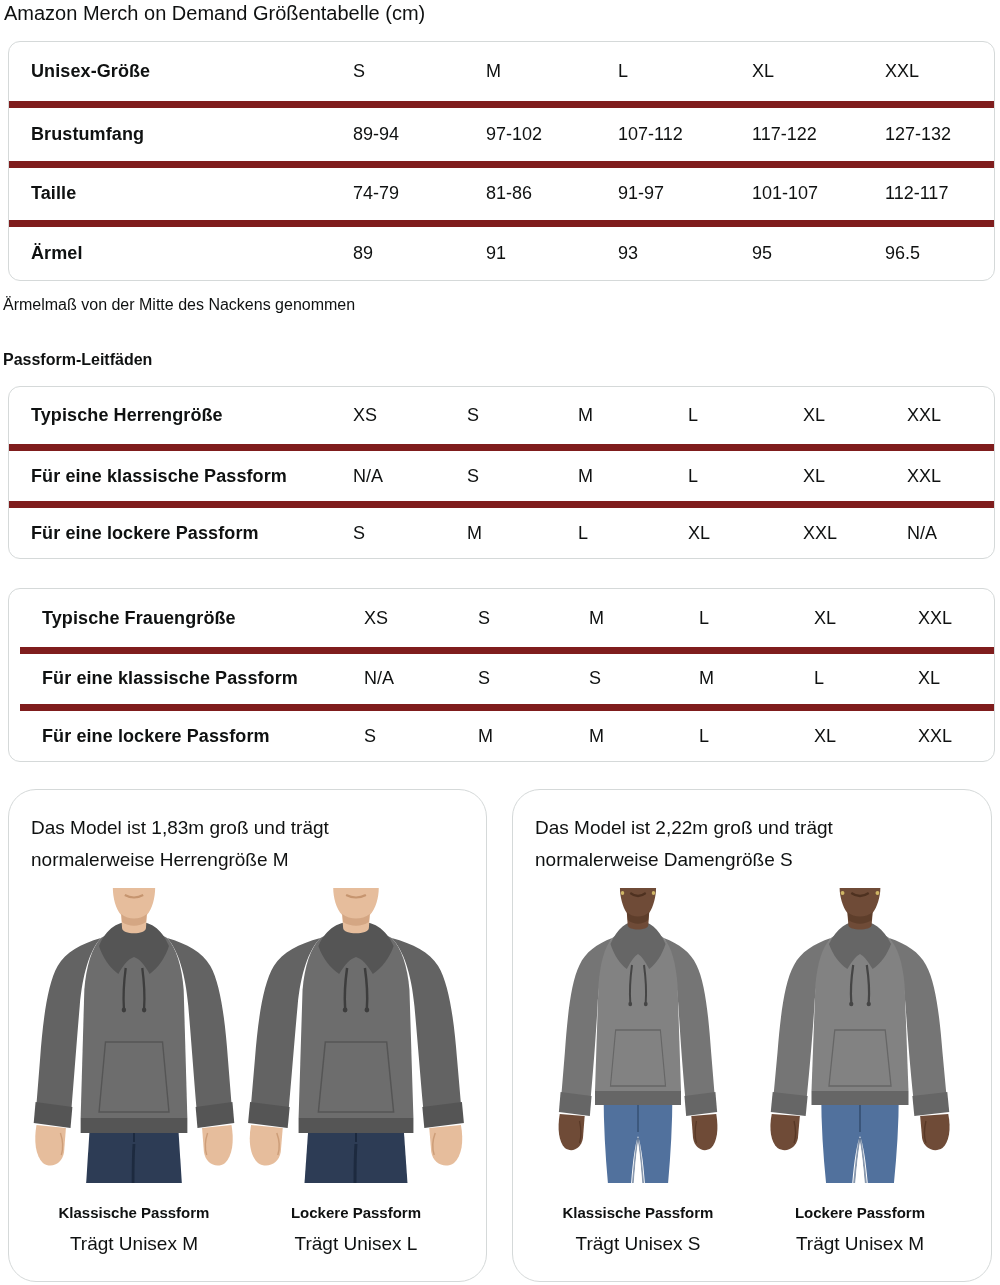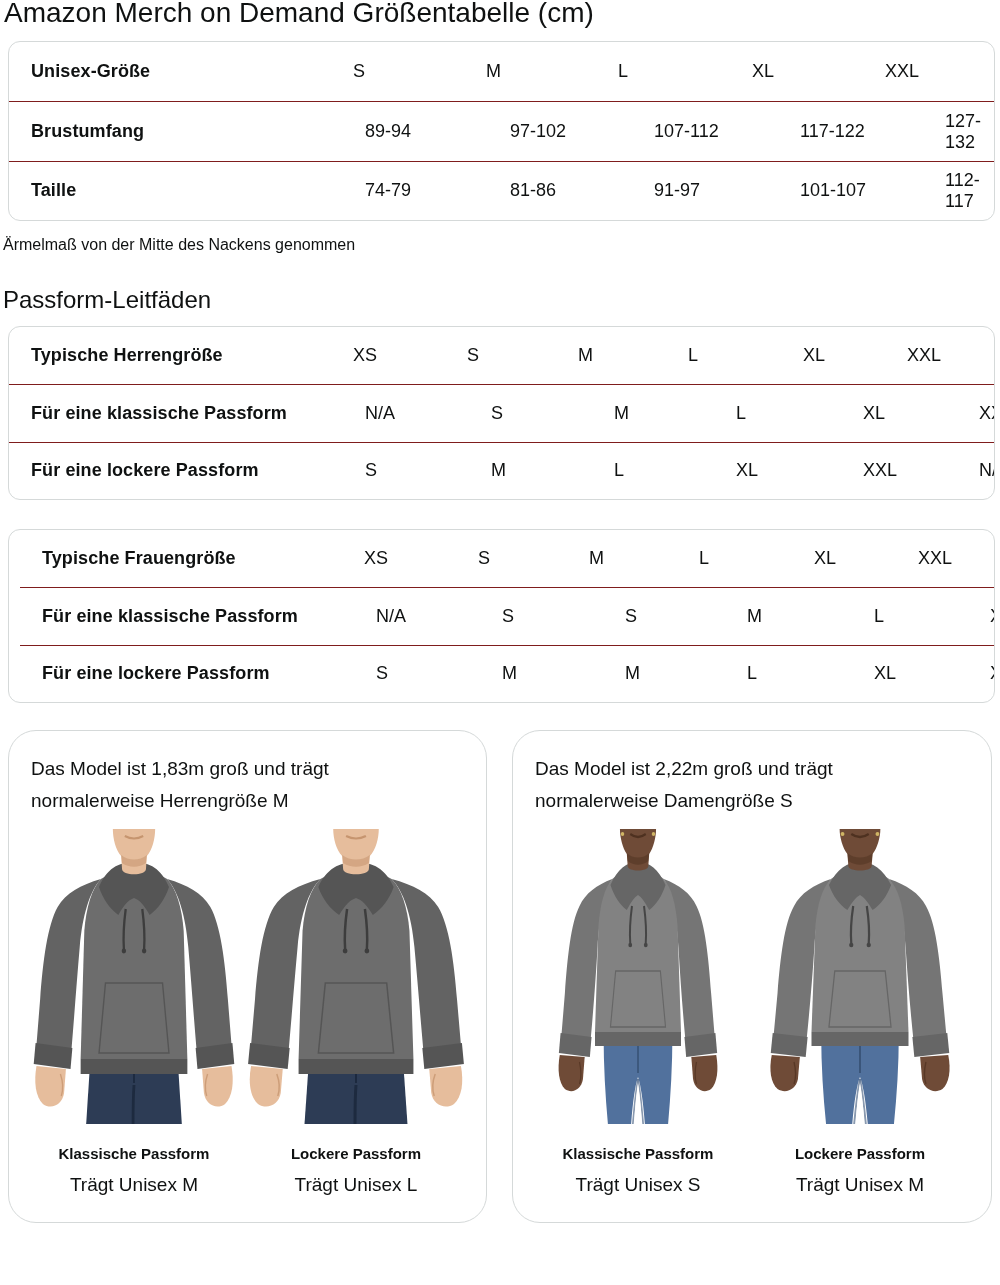--- a/index.html
+++ b/index.html
@@ -5,36 +5,36 @@
   * { box-sizing: border-box; }
   html,body { margin:0; padding:0; }
   body {
     width:1000px; height:1285px;
     background:#ffffff;
     color:#0f1111;
     font-family:"Liberation Sans", sans-serif;
     overflow:hidden;
   }
   .page-title {
-    font-size:28px; font-weight:400; line-height:24px;
+    font-size:20px; font-weight:400; line-height:24px;
     margin:0 0 16px 4px; padding-top:1px;
   }
   .chart-table {
     border:1px solid #d5d9d9; border-radius:12px;
     margin-left:8px; width:987px; overflow:hidden;
     background:#fff;
   }
   .trow { display:grid; align-items:center; }
-  .trow + .trow { border-top:1px solid #7f1d1d;gap:12px; }
+  .trow + .trow { border-top:7px solid #7f1d1d; }
   .t1 .trow { grid-template-columns:344px 133px 132px 134px 133px 1fr; height:59.4px; }
   .fit .trow { grid-template-columns:344px 114px 111px 110px 115px 104px 1fr; height:57.3px; }
   .tlabel { font-weight:700; font-size:18px; padding-left:22px; letter-spacing:0.1px; }
   .tval { font-size:18px; }
   .note { font-size:16px; line-height:19px; margin:14px 0 0 3px; }
-  .fit-heading { font-size:24px; font-weight:400; line-height:24px; margin:34px 0 0 3px; }
+  .fit-heading { font-size:16px; font-weight:700; line-height:24px; margin:34px 0 0 3px; }
   .mt-fit1 { margin-top:14px; }
   .mt-fit2 { margin-top:29px;padding-left:11px; }
   .cards { display:flex; gap:25px; margin:27px 0 0 8px; }
   .model-card {
     width:479px; height:493px;
     border:1px solid #d5d9d9; border-radius:28px;
     padding:22px 0 0 14px; overflow:hidden; background:#fff;
   }
   .card2 { width:480px; }
   .card-desc { font-size:19px; line-height:32px; margin:0 0 0 8px; width:410px; }
@@ -66,20 +66,28 @@
     <div class="tval">117-122</div>
     <div class="tval">127-132</div>
   </div>
   <div class="trow">
     <div class="tlabel">Taille</div>
     <div class="tval">74-79</div>
     <div class="tval">81-86</div>
     <div class="tval">91-97</div>
     <div class="tval">101-107</div>
     <div class="tval">112-117</div>
+  </div>
+  <div class="trow">
+    <div class="tlabel">Ärmel</div>
+    <div class="tval">89</div>
+    <div class="tval">91</div>
+    <div class="tval">93</div>
+    <div class="tval">95</div>
+    <div class="tval">96.5</div>
   </div>
 </div>
 
 <p class="note">Ärmelmaß von der Mitte des Nackens genommen</p>
 
 <h2 class="fit-heading">Passform-Leitfäden</h2>
 
 <div class="chart-table fit mt-fit1">
   <div class="trow">
     <div class="tlabel">Typische Herrengröße</div>

